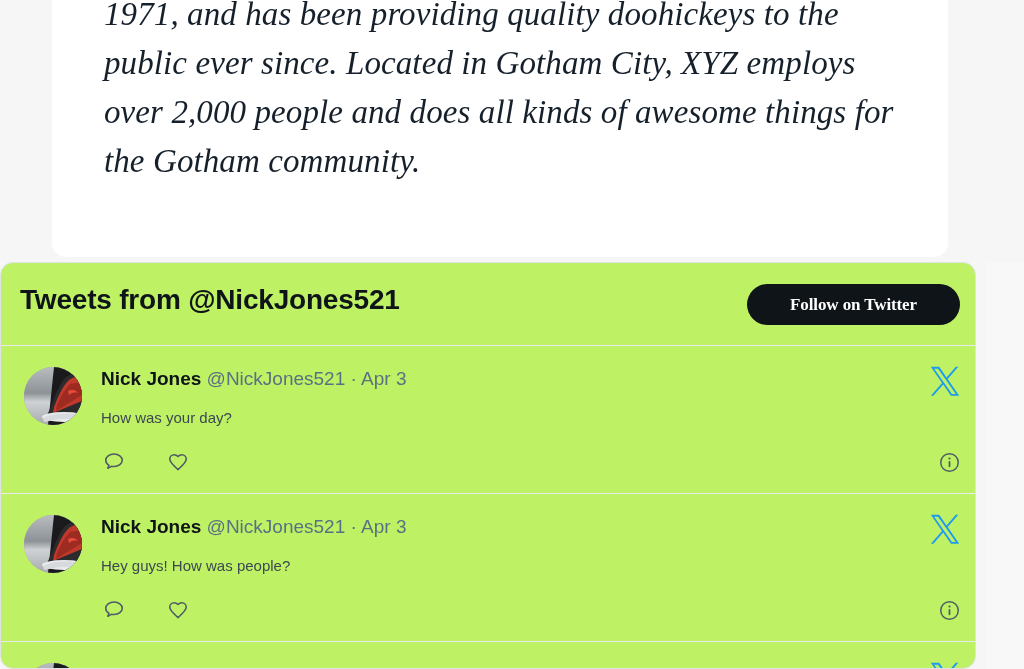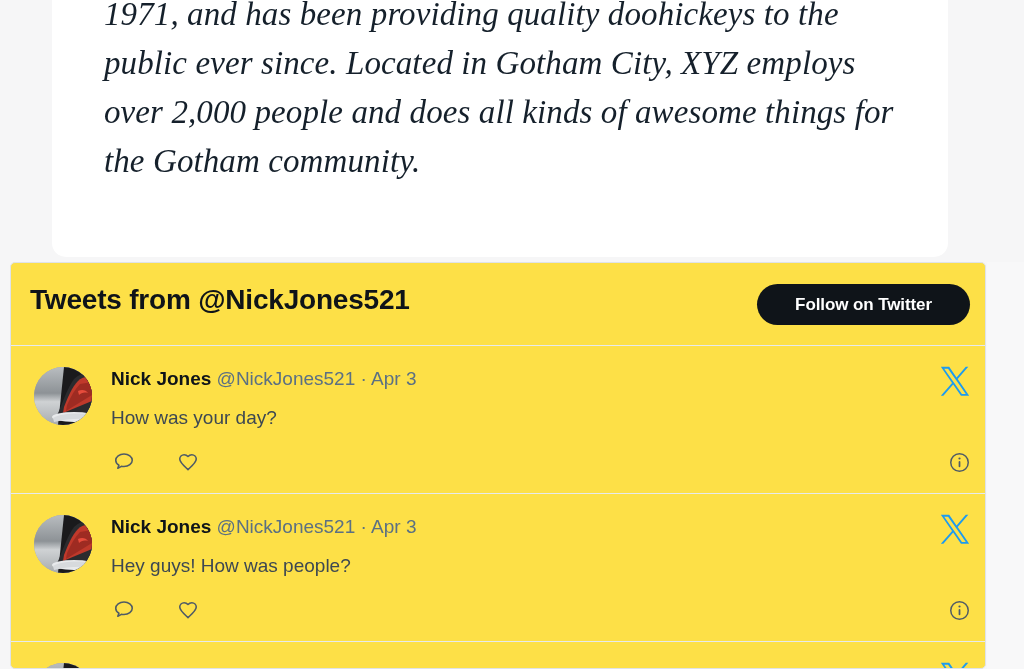--- a/index.html
+++ b/index.html
@@ -37,27 +37,27 @@
     font-style: italic;
     font-size: 33px;
     line-height: 49px;
     color: #15202b;
     letter-spacing: 0.1px;
   }
 
   
   #twitter-card {
     position: absolute;
-    left: 10px;
+    left: 0;
     top: 262px;
     width: 976px;
     height: 407px;
-    background: #fde047;
+    background: #bef264;
     border: 1px solid #dfe3e8;
-    border-radius: 5px;
+    border-radius: 13px;
     box-sizing: border-box;
     overflow: hidden;
   }
   #twitter-gutter {
     position: absolute;
     left: 987px;
     top: 262px;
     width: 37px;
     height: 407px;
     background: #f8f8f9;
@@ -83,21 +83,21 @@
   #follow-btn {
     position: absolute;
     left: 746px;
     top: 21px;
     width: 213px;
     height: 41px;
     background: #0f1419;
     color: #ffffff;
     border: none;
     border-radius: 21px;
-    font-family: Liberation Sans, sans-serif;
+    font-family: Liberation Serif, serif;
     font-size: 17px;
     font-weight: bold;
     letter-spacing: -0.1px;
     cursor: pointer;
     padding: 0;
   }
 
   
   .tweet-row {
     position: relative;
@@ -136,21 +136,21 @@
   .tw-sep {
     color: #5b7083;
   }
   .tw-date {
     color: #5b7083;
   }
   .tw-body {
     position: absolute;
     left: 100px;
     top: 59px;
-    font-size: 19px;
+    font-size: 15px;
     color: #3d4852;
     line-height: 26px;
     white-space: nowrap;
   }
   .tw-actions {
     position: absolute;
     left: 102px;
     top: 105px;
     display: flex;
     gap: 42px;

